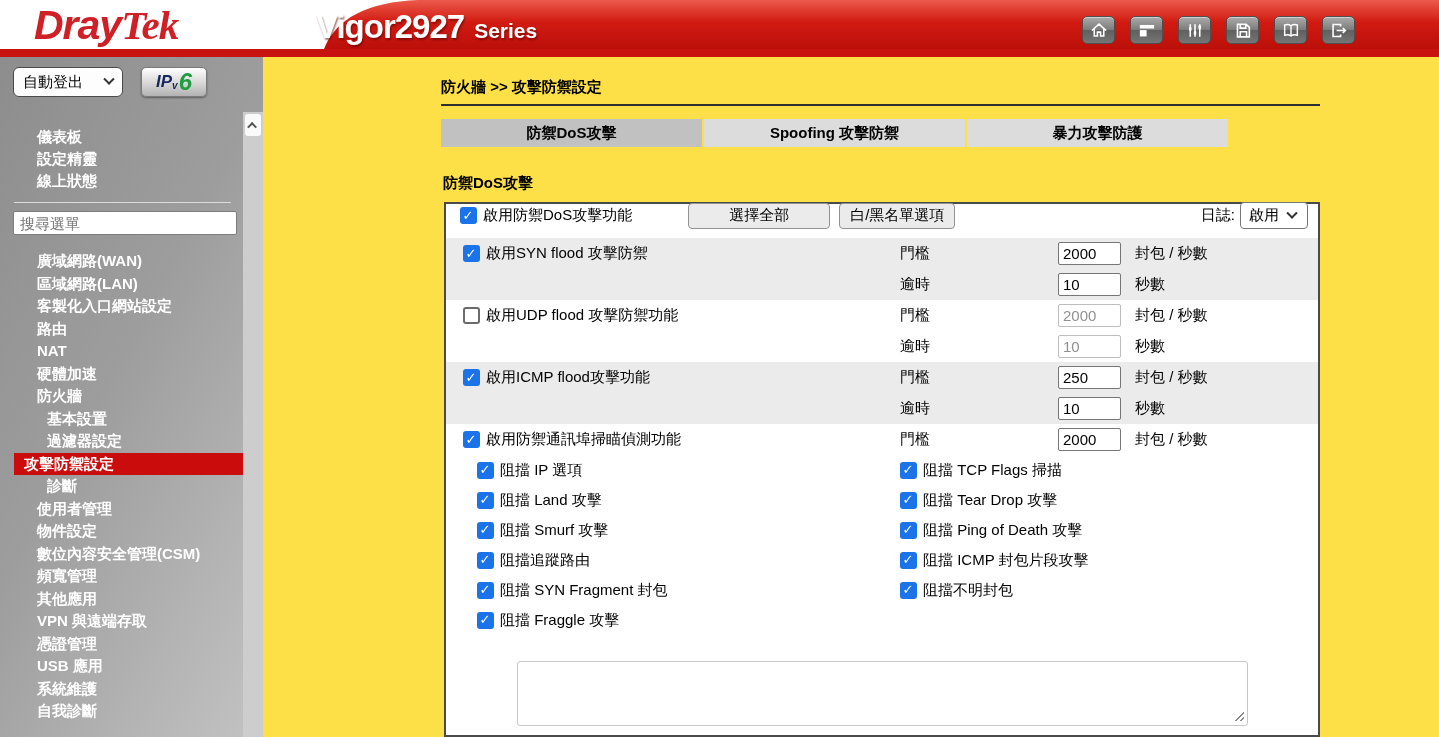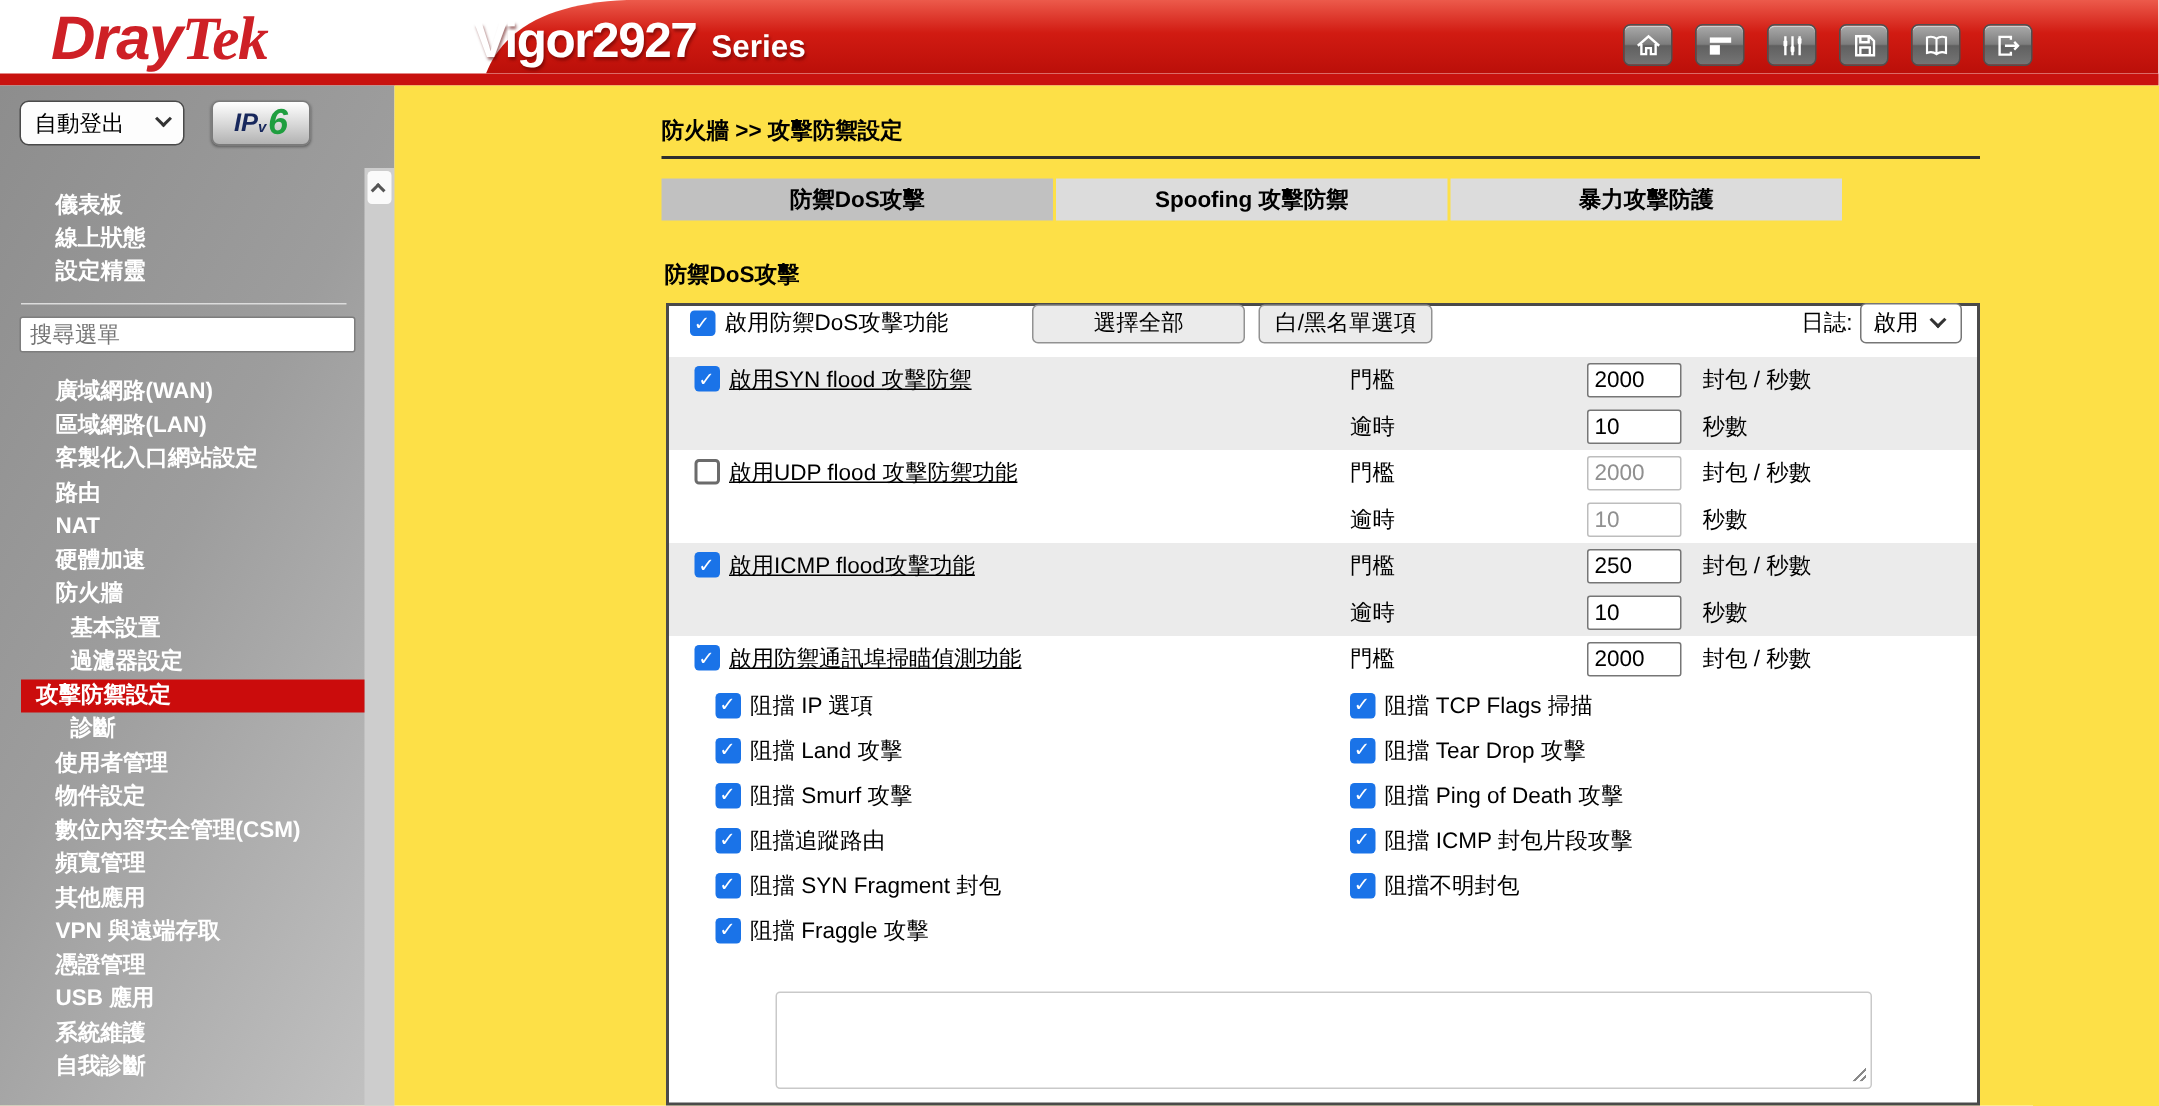--- a/index.html
+++ b/index.html
@@ -66,21 +66,21 @@
   .btn { height:26px; background:#ebebeb; border:1px solid #929292; border-radius:4px; font-size:15px;
     font-family:inherit; cursor:pointer; color:#000; display:flex; align-items:center; justify-content:center; }
   .btn.select-all { width:142px; }
   .btn.wb { padding:0 10px; margin-left:9px; }
   .log-wrap { margin-left:auto; display:flex; align-items:center; gap:5px; }
   .mini-select { height:27px; min-width:68px; border:1px solid #767676; border-radius:4px; background:#fff;
     display:flex; align-items:center; gap:9px; padding:0 8px; cursor:pointer; }
 
   .flood-row.shaded { background:#ebebeb; }
   .fline { display:grid; grid-template-columns:454px 158px 77px 1fr; height:31px; align-items:center; }
-  .fcell1 { padding-left:17px; display:flex; gap:6px; white-space:nowrap;text-decoration:underline; }
+  .fcell1 { padding-left:17px; display:flex; align-items:center; gap:6px; white-space:nowrap; }
   .finput { width:63px; height:23px; border:1px solid #767676; border-radius:2px; padding:0 4px;
     font-size:15px; font-family:inherit; background:#fff; color:#000; }
   .finput.disabled { color:#909090; border-color:#bdbdbd; }
 
   .cb { width:17px; height:17px; border-radius:3px; flex:0 0 17px; position:relative; cursor:pointer; }
   .cb.checked { background:#1a73e8; }
   .cb.checked::after { content:"✓"; position:absolute; left:2.5px; top:0.5px; color:#fff; font-size:13px; font-weight:bold; }
   .cb.unchecked { background:#fff; border:2px solid #6b6b6b; }
 
   .block-grid { display:grid; grid-template-columns:423px 1fr; grid-auto-rows:30px; padding-left:31px; align-items:center; }
@@ -165,22 +165,22 @@
     </div>
   </div>
   <div class="side-scroll">
     <div class="scroll-btn">
         <span class="chev-up"></span>
       </div>
   </div>
   <div class="menu-wrap">
     <div class="top-items" id="side-top-items">
         <div class="mi">儀表板</div>
+        <div class="mi">設定精靈</div>
         <div class="mi">線上狀態</div>
-        <div class="mi">設定精靈</div>
       </div>
     <hr class="divider">
     <input class="search-input" placeholder="搜尋選單" style="">
     <div class="menu-list" id="side-menu">
         <div class="mi">廣域網路(WAN)</div>
         <div class="mi">區域網路(LAN)</div>
         <div class="mi">客製化入口網站設定</div>
         <div class="mi">路由</div>
         <div class="mi">NAT</div>
         <div class="mi">硬體加速</div>

